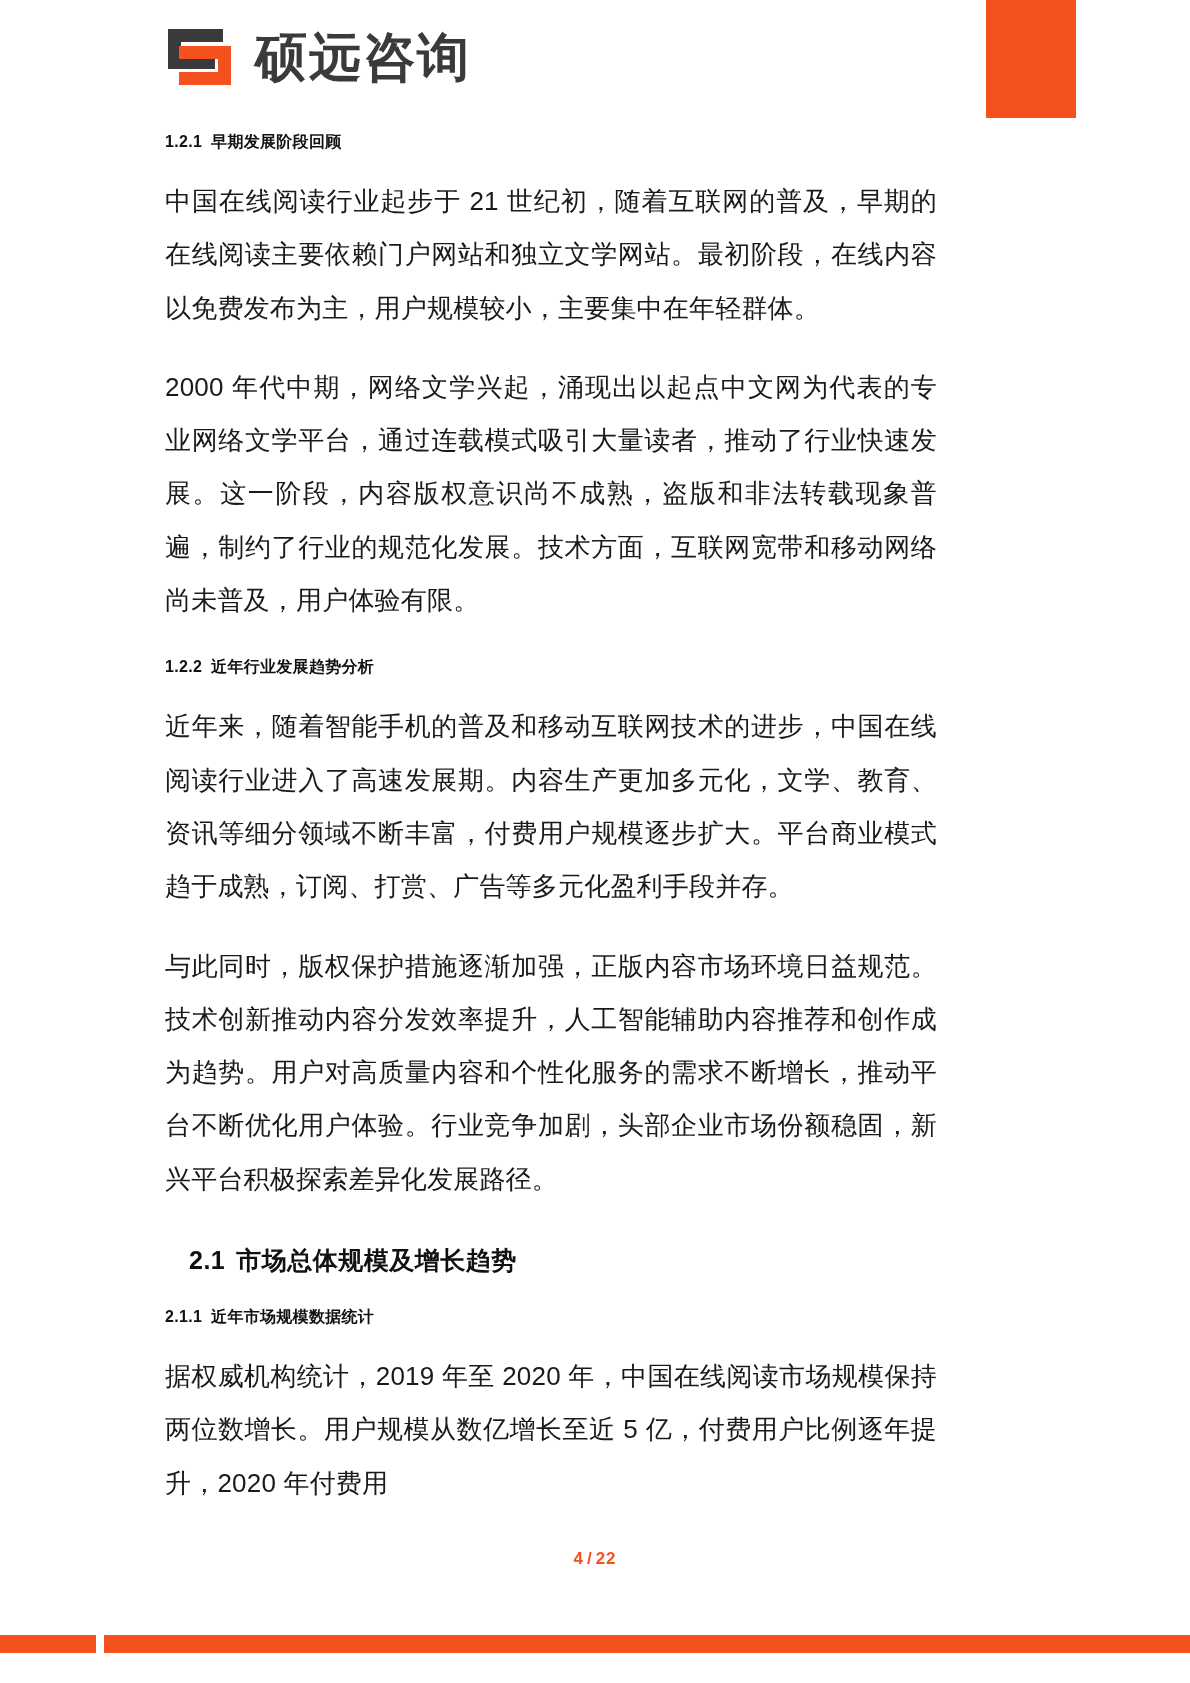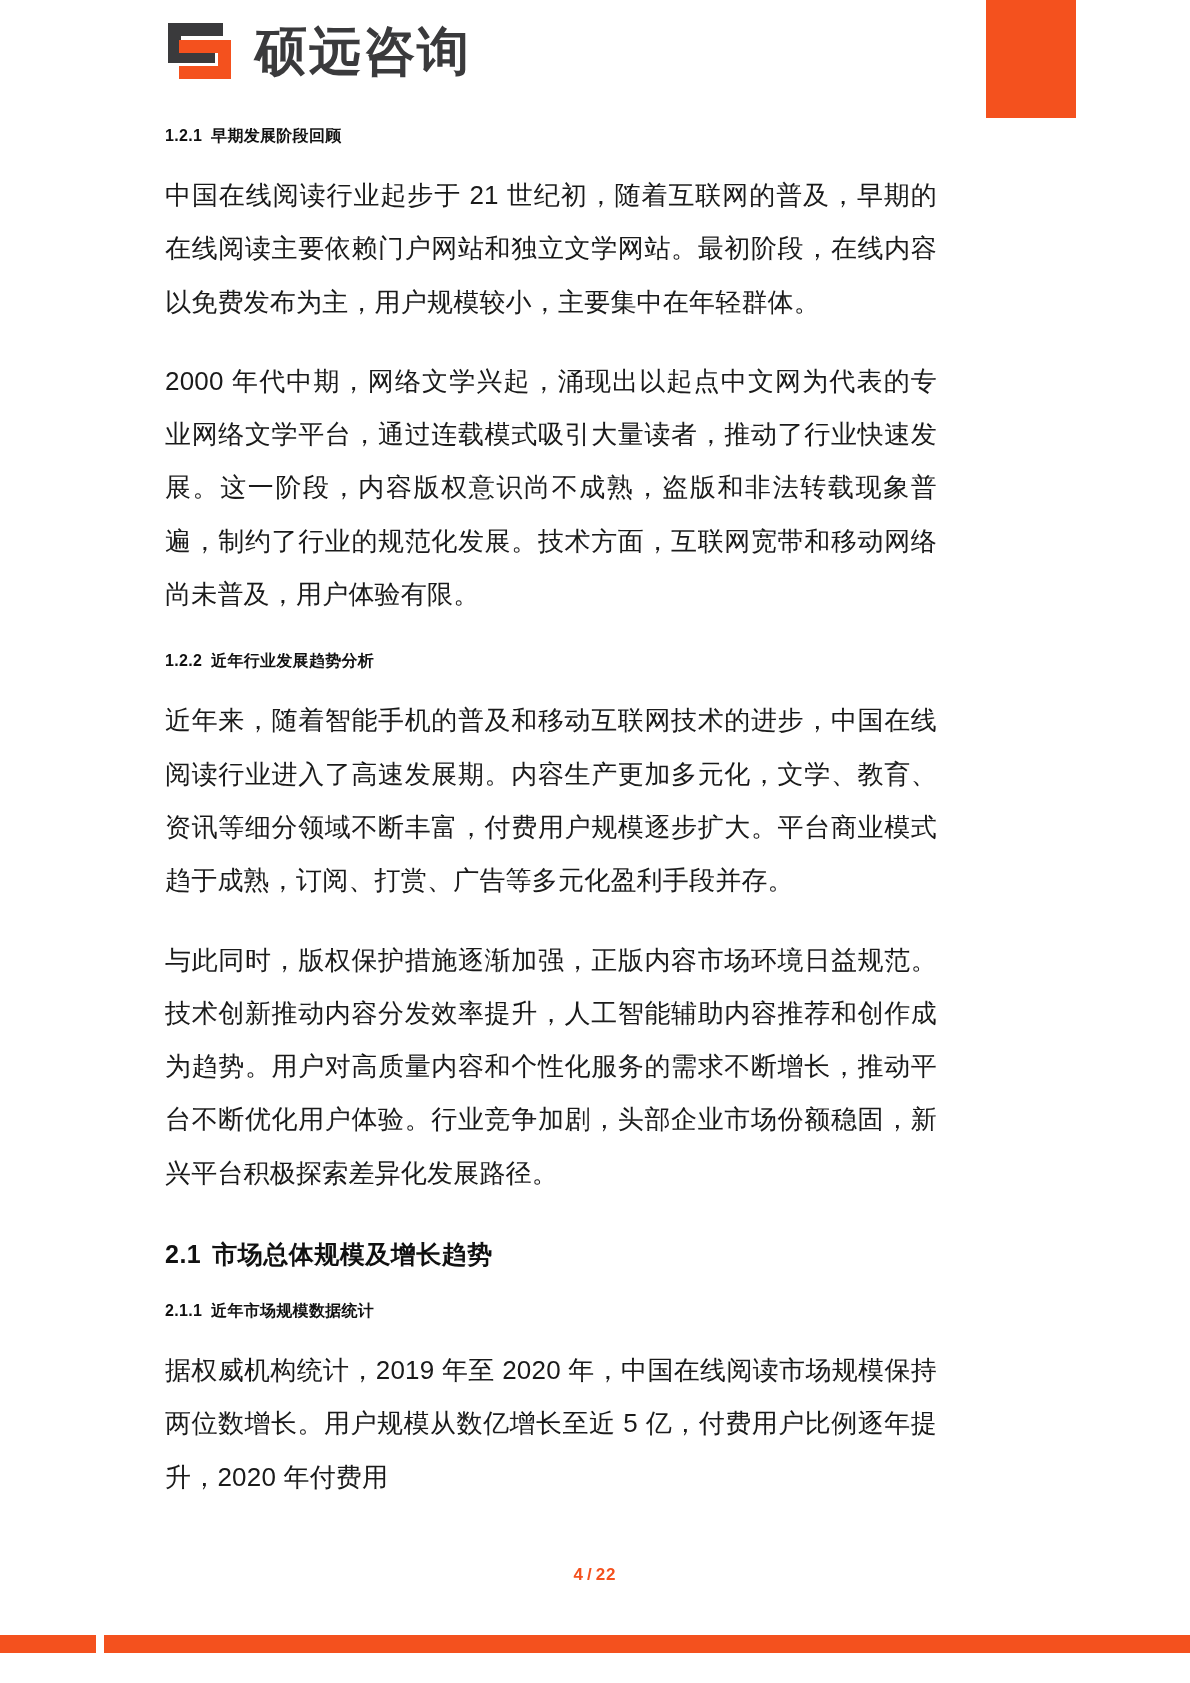--- a/index.html
+++ b/index.html
@@ -62,21 +62,21 @@
     position: absolute;
     left: 165px;
     top: 0;
     width: 772px;
   }
 
   
   .logo-row {
     display: flex;
     align-items: center;
-    padding-top: 20px;
+    padding-top: 26px;
     padding-bottom: 14px;
   }
   .logo-mark {
     position: relative;
     width: 72px;
     height: 62px;
     margin-right: 18px;
     flex: 0 0 auto;
   }
   .logo-mark svg { display: block; }
@@ -99,21 +99,21 @@
   }
   h1.sec1 .num { margin-right: 14px; }
 
   h2.sec2 {
     font-size: 25px;
     font-weight: 700;
     margin: 38px 0 24px 0;
     letter-spacing: 0.5px;
     color: #111111;
   }
-  h2.sec2 .num { margin-right: 11px; }
+  h2.sec2 .num { margin-right: 11px; margin-left: 24px; }
 
   h3.sec3 {
     font-size: 16px;
     font-weight: 700;
     margin: 30px 0 22px 0;
     letter-spacing: 0.3px;
     color: #111111;
   }
   h3.sec3 .num { margin-right: 9px; }
 
@@ -126,21 +126,21 @@
     text-justify: inter-ideograph;
     color: #1a1a1a;
     letter-spacing: 0.2px;
   }
 
   
   .footer {
     position: absolute;
     left: 0;
     right: 0;
-    bottom: 98px;
+    bottom: 114px;
     text-align: center;
     font-size: 17px;
     font-weight: 700;
     color: #f4511e;
     letter-spacing: 1px;
   }
   .footer .sep { margin: 0 3px; }
 </style>
 </head>
 <body>

